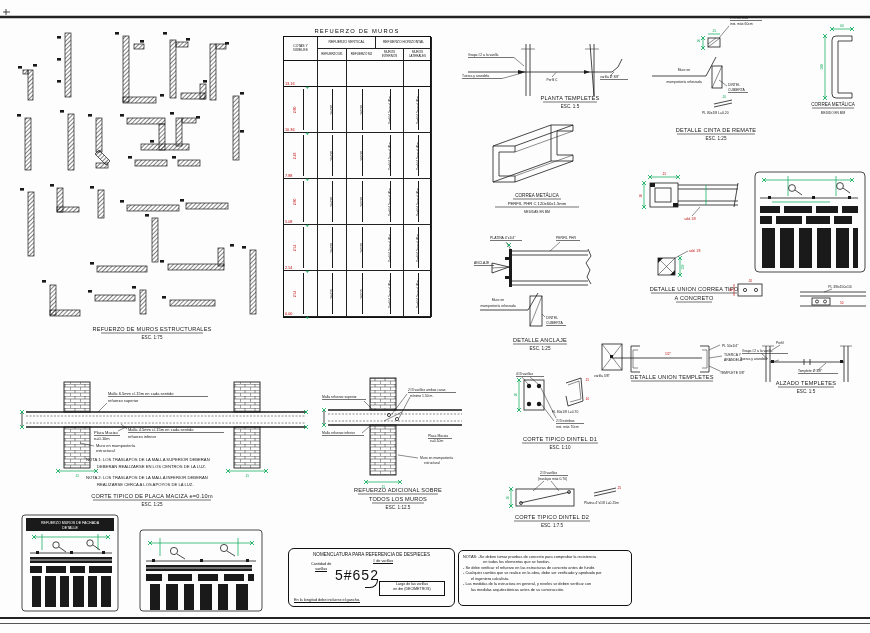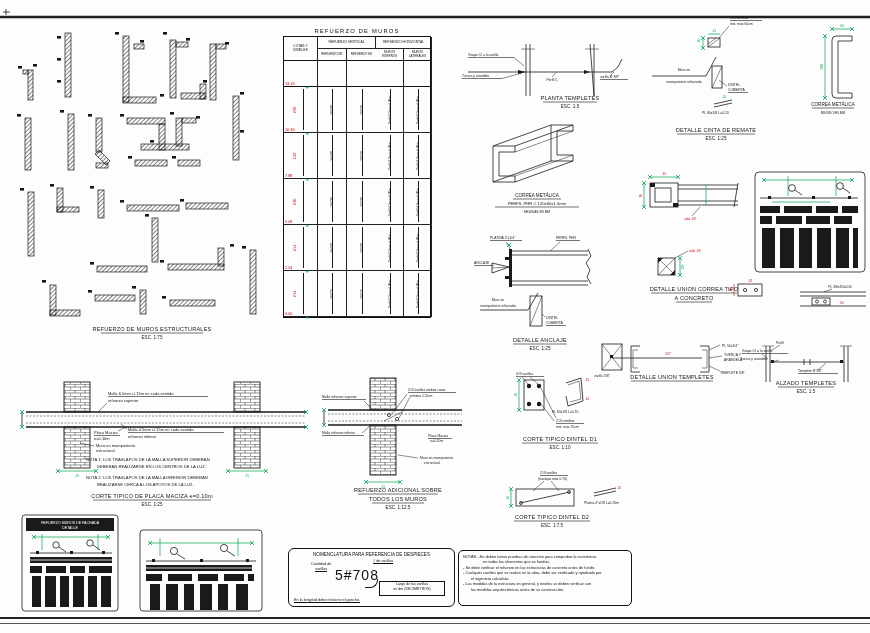--- a/index.html
+++ b/index.html
@@ -786,21 +786,21 @@
         </div>
   </div>
 </div>
 
 <div class="nom">
   <div class="nom-title">NOMENCLATURA PARA REFERENCIA DE DESPIECES</div>
   <div class="nom-cant">
     <span>Cantidad de</span><br><span class="u">varillas</span>
   </div>
   <div class="nom-num"># de varillas</div>
-  <div class="nom-big">5#708</div>
+  <div class="nom-big">5#652</div>
   <div class="nom-hook"></div>
   <div class="nom-box">
     <span>Largo de las varillas</span><br><span>en dm (DECIMETROS)</span>
   </div>
   <div class="nom-foot">En la longitud debe incluirse el gancho.</div>
 </div>
 
 <div class="notas">
   <div class="nline">NOTAS: -Se deben tomar pruebas de concreto para comprobar la resistencia</div>
   <div class="nline" style="padding-left:20px">en todos los elementos que se fundan.</div>

